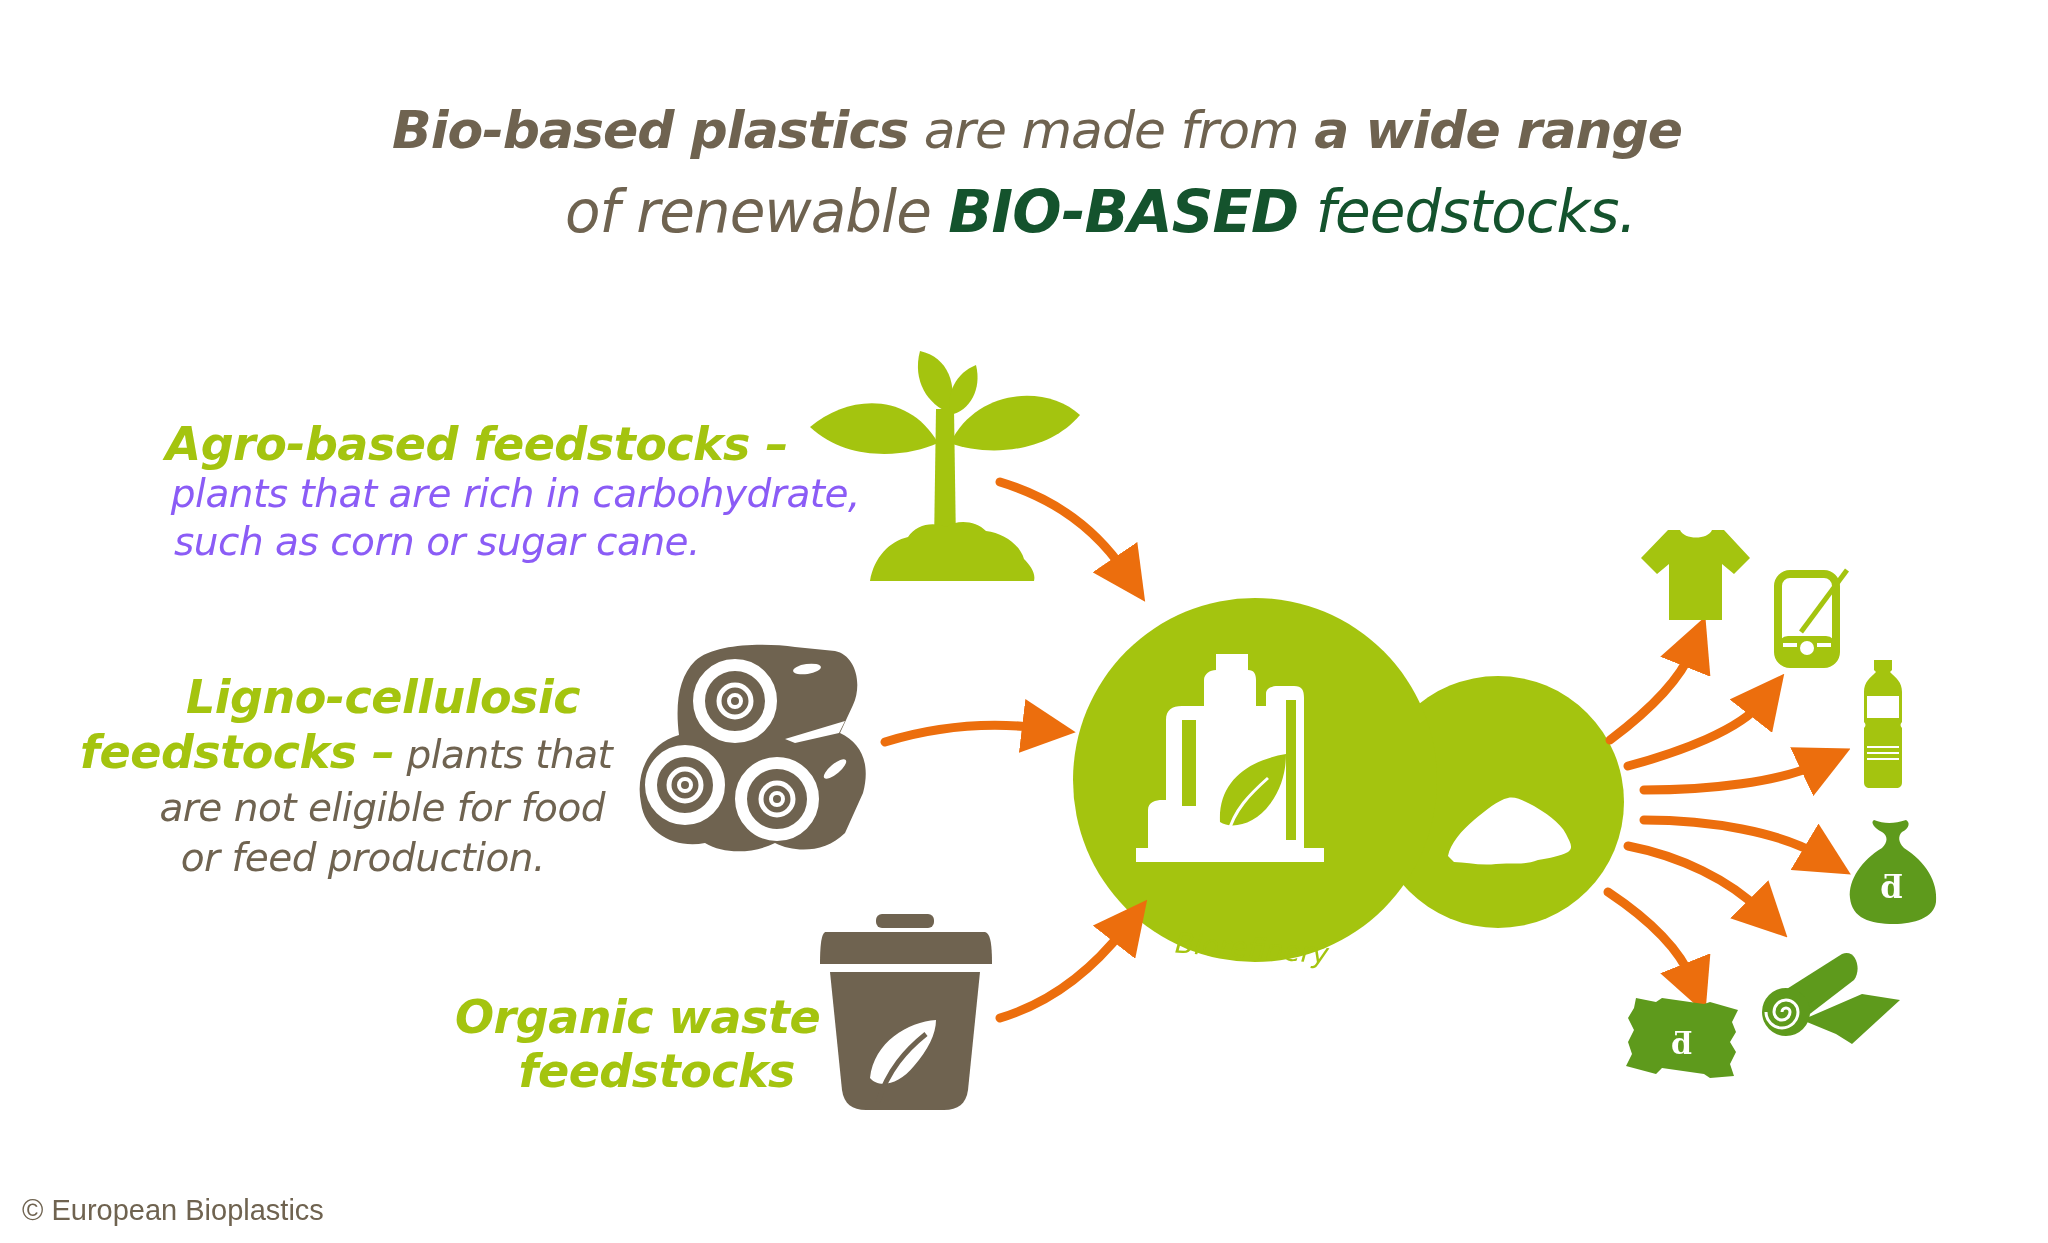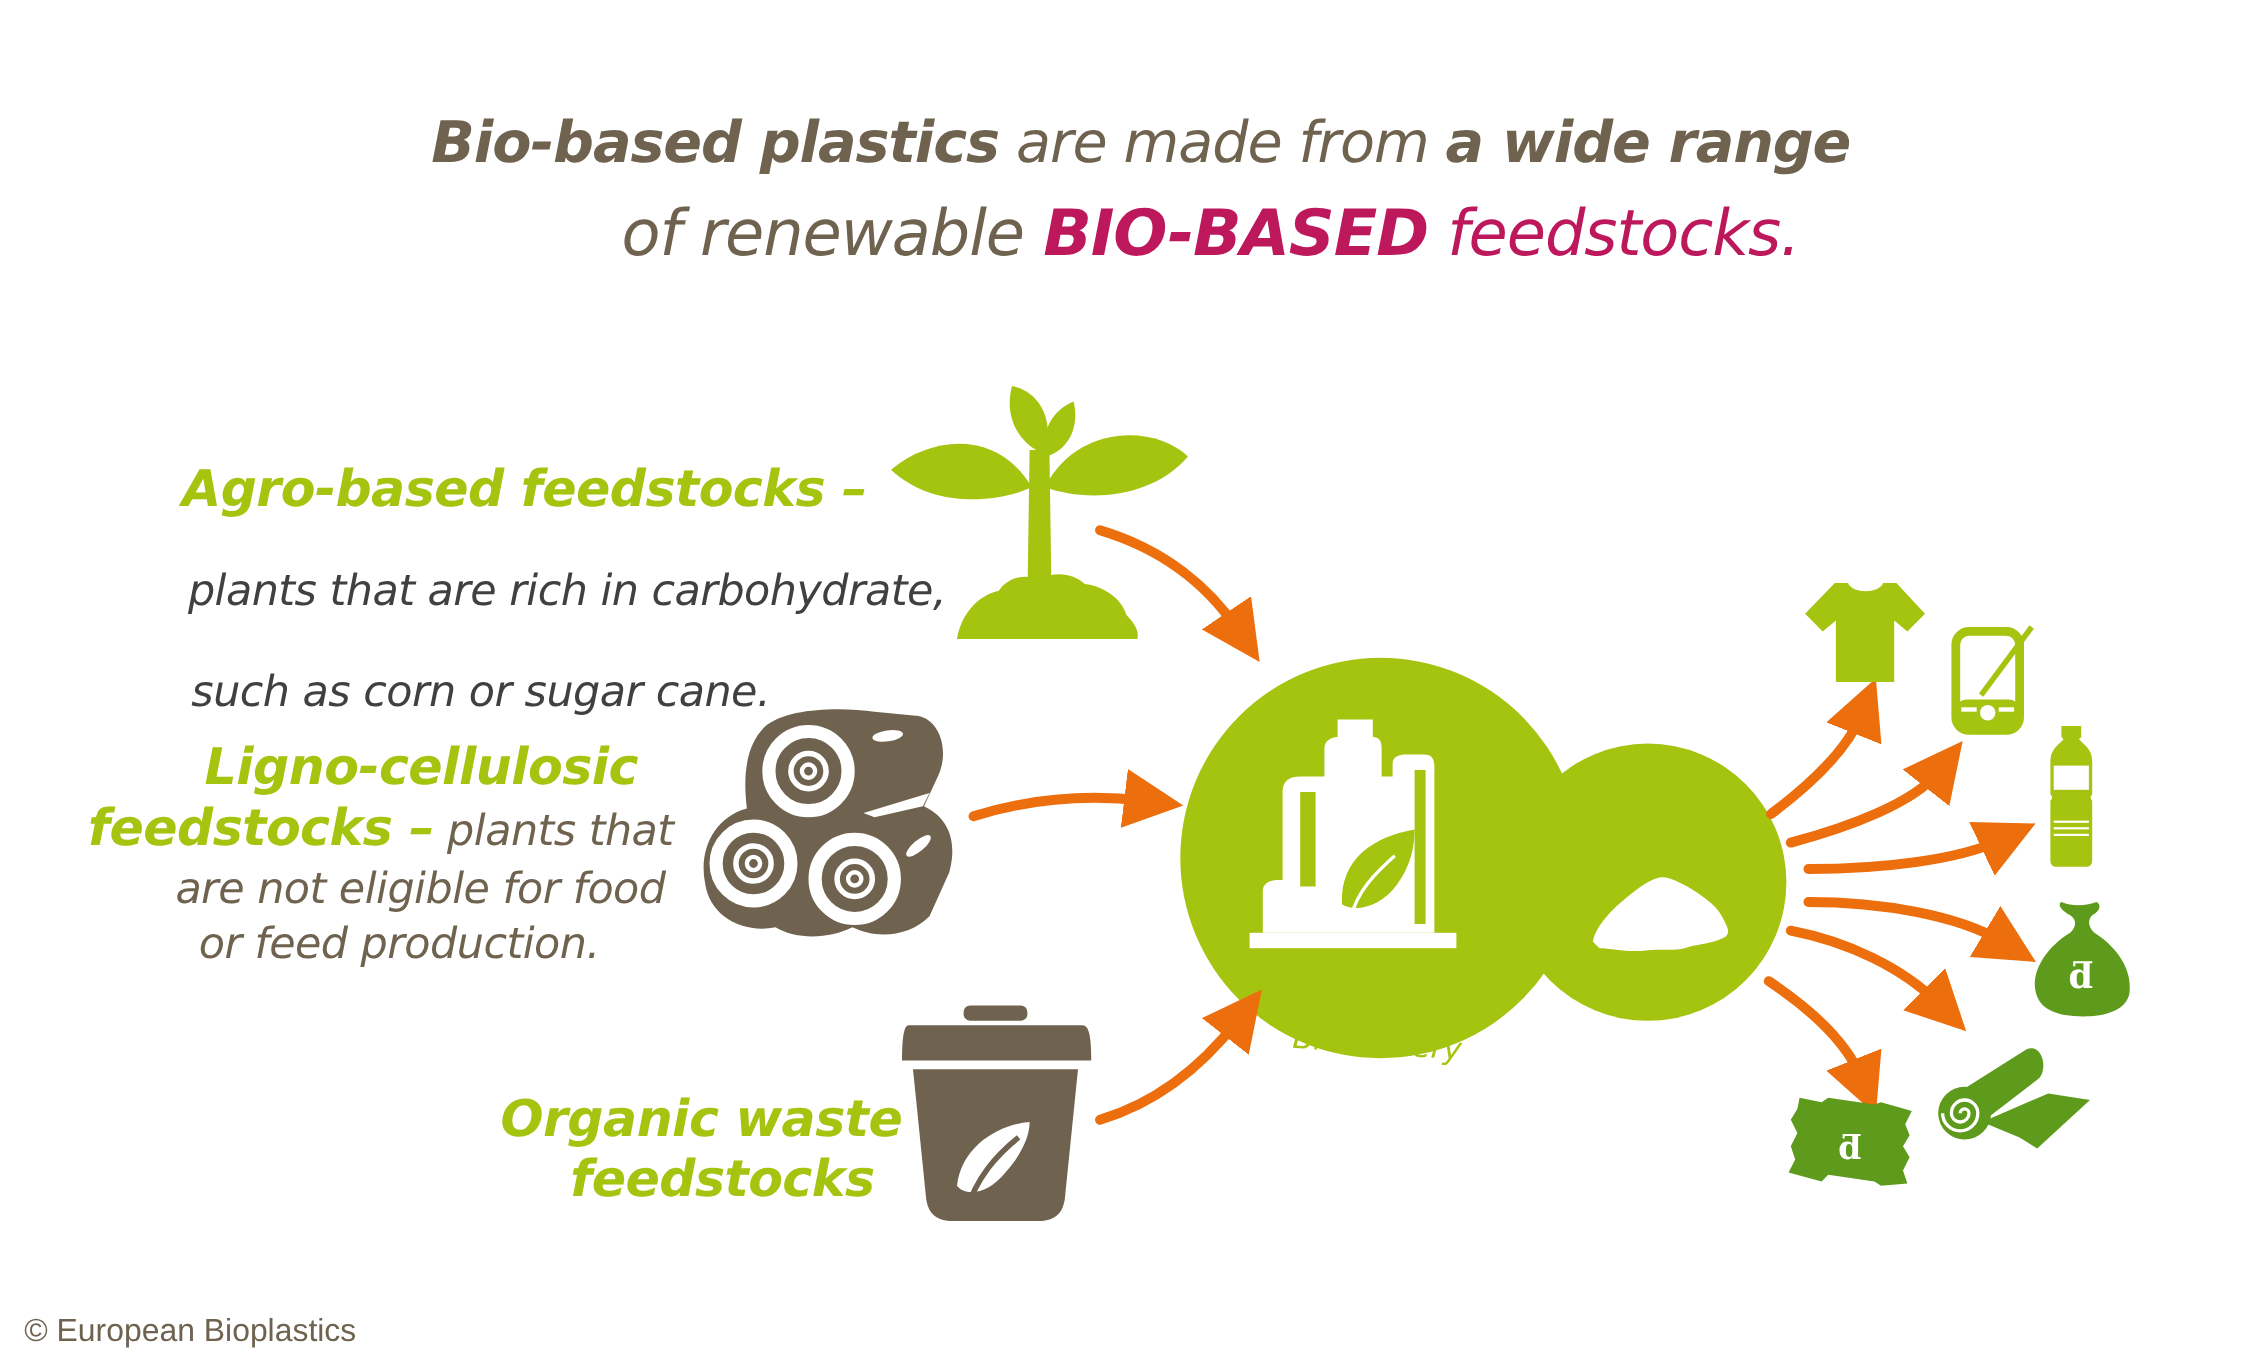--- a/index.html
+++ b/index.html
@@ -3,26 +3,26 @@
 <meta charset="utf-8">
 <style>
   html, body { margin:0; padding:0; background:#ffffff; }
   body { width:2048px; height:1243px; position:relative; overflow:hidden;
          font-family:"DejaVu Sans", sans-serif; }
   .abs { position:absolute; }
   .title { font-style:italic; color:#6f6350; white-space:nowrap; letter-spacing:-1px; }
   .title b { font-weight:bold; }
   .t1 { left:392px; top:100px; font-size:52px; }
   .t2 { left:565px; top:178px; font-size:58px; }
-  .green { color:#be185d; }
+  .green { color:#14532d; }
   .label { font-style:italic; white-space:nowrap; letter-spacing:-0.5px; }
   .hd { font-weight:bold; color:#a4c40f;text-align:right; }
   .agro { left:160px; top:418px; text-align:right; width:700px; }
   .agro .l1 { font-size:46px; line-height:52px; padding-right:72px; }
-  .agro .l2, .agro .l3 { font-size:39px; line-height:48px; color:#404040;margin-top:44px; }
+  .agro .l2, .agro .l3 { font-size:39px; line-height:48px; color:#8b5cf6; }
   .agro .l3 { padding-right:160px; }
   .ligno { left:80px; top:670px; width:525px; text-align:right; }
   .ligno .l1 { font-size:46px; line-height:54px; padding-right:25px; }
   .ligno .l2 { font-size:46px; line-height:57px; }
   .ligno .l2 .sub { font-size:39px; font-weight:normal; color:#6f6350; }
   .ligno .l3, .ligno .l4 { font-size:39px; line-height:50px; color:#6f6350;text-align:right; }
   .ligno .l4 { padding-right:60px; }
   .organic { left:455px; top:990px; width:340px; text-align:right; }
   .organic div { font-size:46px; line-height:54px; font-weight:bold; color:#a4c40f; }
   .bioref { left:1175px; top:932px; font-size:28px; font-style:italic; color:#a4c40f; transform:rotate(4deg); }

